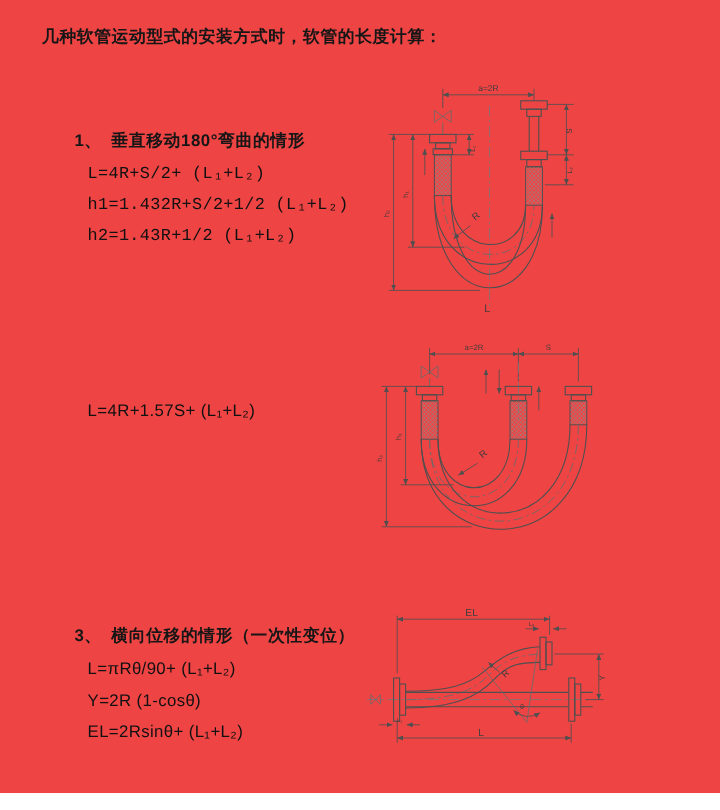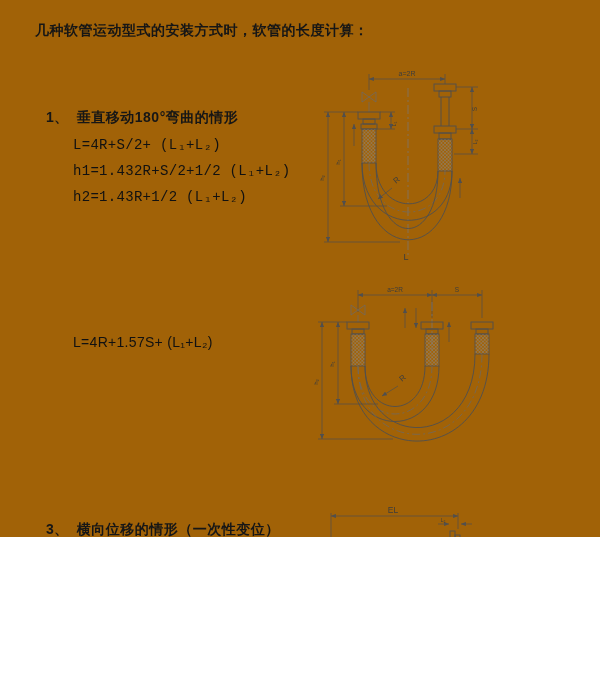--- a/index.html
+++ b/index.html
@@ -1,25 +1,25 @@
 <!DOCTYPE html>
 <html><head>
 <meta charset="utf-8">
 <style>
   html,body{margin:0;padding:0;background:#fff;}
   .page{
-    position:relative;width:600px;height:537px;background:#a16207;overflow:hidden;
+    position:relative;width:600px;height:661px;background:#ef4444;overflow:hidden;
     font-family:"Liberation Sans",sans-serif;color:#1c1c1c;
   }
   .title{
     position:absolute;left:35px;top:22px;font-size:14px;font-weight:700;
     letter-spacing:0.5px;color:#161616;white-space:nowrap;
   }
   .section-heading{
-    position:absolute;font-size:14px;font-weight:700;color:#161616;white-space:nowrap;letter-spacing:0.5px;
+    position:absolute;font-size:14px;font-weight:700;color:#161616;white-space:nowrap;letter-spacing:0.5px;margin-left:16px;
   }
   .section-heading .num{margin-right:8px;}
   .formulas{position:absolute;font-size:14px;font-weight:400;color:#111;}
   .formulas .formula{height:26px;line-height:20px;white-space:nowrap;letter-spacing:0.3px;}
   .diagram{position:absolute;}
   svg text{font-family:"Liberation Sans",sans-serif;fill:#3d3d3d;}
   svg .ln{stroke:#4f4f4f;stroke-width:0.9;fill:none;}
   svg .thin{stroke:#6a6a6a;stroke-width:0.7;fill:none;}
   svg .cl{stroke:#7a7a7a;stroke-width:0.7;fill:none;stroke-dasharray:9 3 2 3;}
   svg .dim{stroke:#4f4f4f;stroke-width:0.7;fill:none;}
@@ -41,20 +41,25 @@
     <div class="formula">h2=1.43R+1/2 (L₁+L₂)</div>
   </div>
 
   <div class="formulas" style="left:73px;top:332px;">
     <div class="formula">L=4R+1.57S+ (L₁+L₂)</div>
   </div>
 
   <div class="section-heading" style="left:46px;top:521px;">
     <span class="num">3、</span><span>横向位移的情形（一次性变位）</span>
   </div>
+  <div class="formulas" style="left:73px;top:547px;">
+    <div class="formula">L=πRθ/90+ (L₁+L₂)</div>
+    <div class="formula">Y=2R (1-cosθ)</div>
+    <div class="formula">EL=2Rsinθ+ (L₁+L₂)</div>
+  </div>
 
   <svg class="diagram" style="left:312px;top:66px;" width="285" height="198" viewBox="0 0 285 198">
     <defs>
       <marker id="arr1" markerWidth="8" markerHeight="6" refX="7" refY="3" orient="auto-start-reverse">
         <path d="M0,0 L7,3 L0,6 z" fill="#4f4f4f"></path>
       </marker>
       <pattern id="braid1" width="3.5" height="3.5" patternUnits="userSpaceOnUse">
         <path d="M0,0 L3.5,3.5 M3.5,0 L0,3.5" stroke="#8a8a8a" stroke-width="0.5"></path>
       </pattern>
     </defs>

